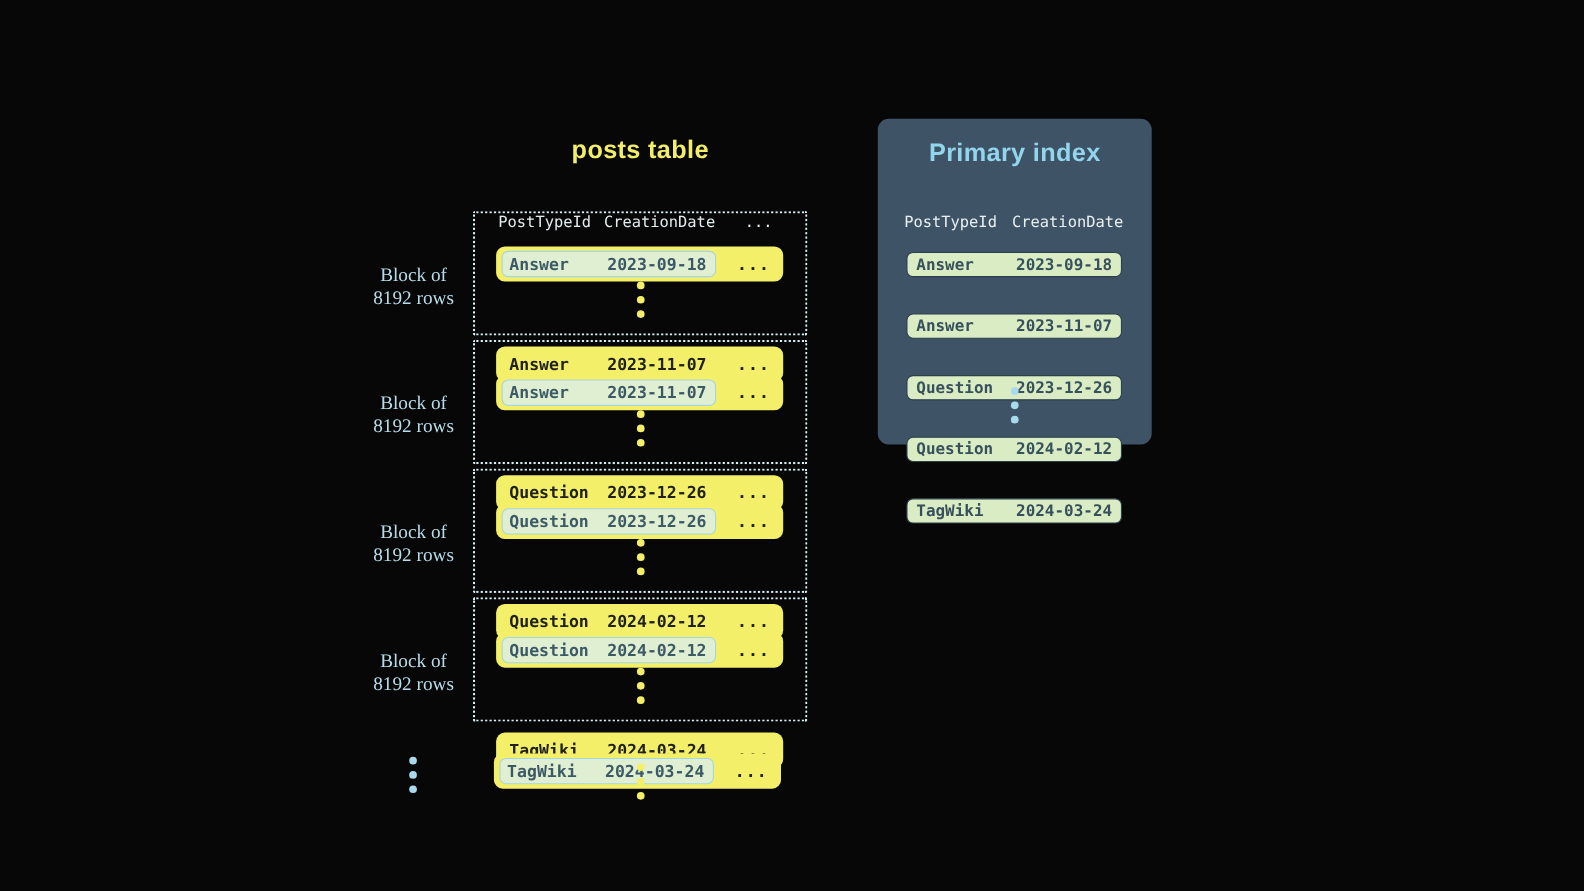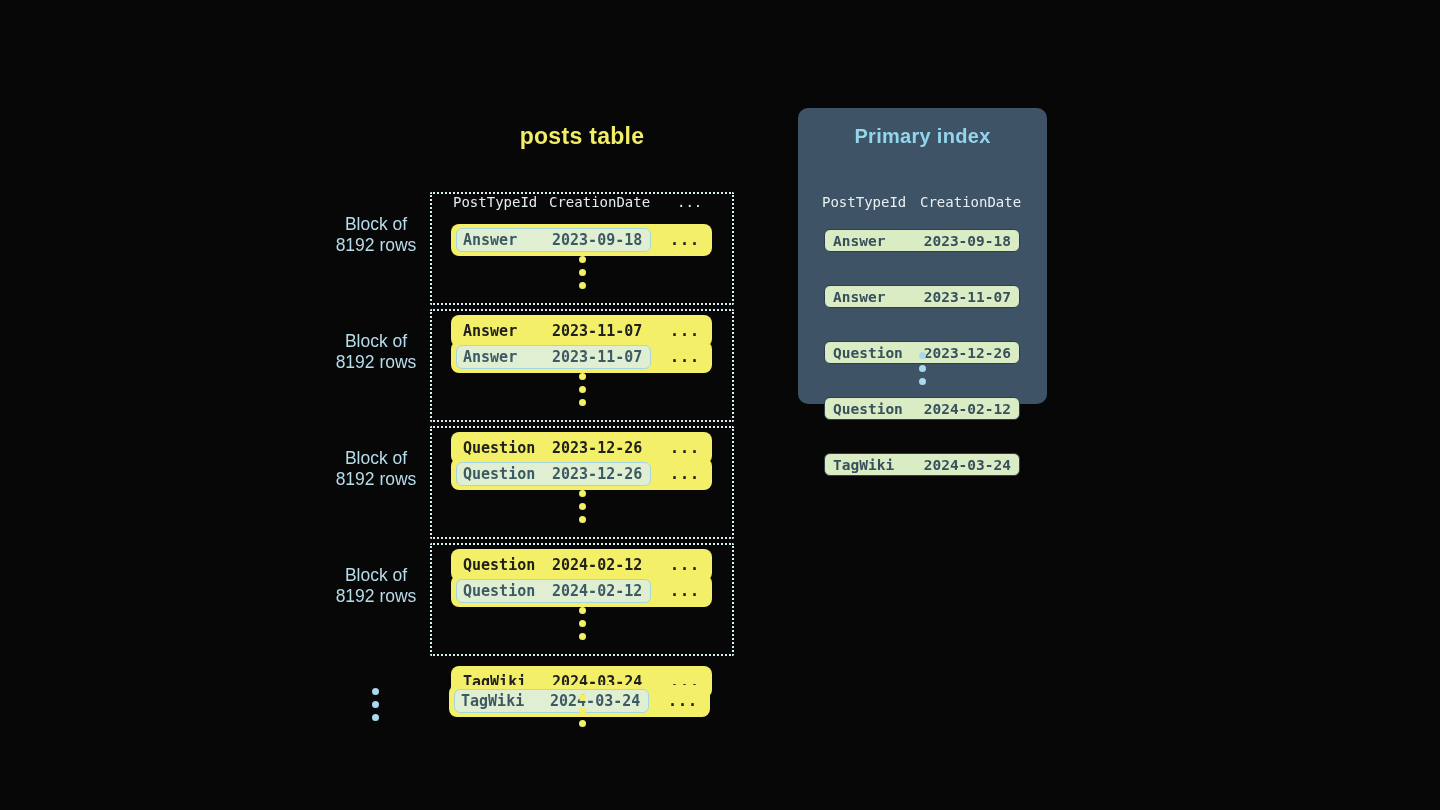--- a/index.html
+++ b/index.html
@@ -47,38 +47,38 @@
     margin-left:auto;margin-right:12px;font-size:15px;font-weight:bold;
     color:#20201d;letter-spacing:1px;
   }
   .vdots{display:flex;flex-direction:column;gap:6px;align-self:center;margin-left:-19px;}
   .vdots i{width:7px;height:7px;border-radius:50%;display:block;}
   .vdots.yellow i{background:#f3ef68;}
   .vdots.blue i{background:#a9d9ec;}
 
   .block-label{
     position:absolute;left:316px;width:120px;height:113px;
-    display:flex;flex-direction:column;align-items:center;
+    display:flex;flex-direction:column;justify-content:center;align-items:center;
     padding-top:22px;box-sizing:border-box;
-    color:#b7dcea;font-size:17.5px;line-height:21px;text-align:center;
+    color:#b7dcea;font-size:17.5px;line-height:21px;text-align:center;font-family:Liberation Serif, serif;
   }
   .overflow-row{position:absolute;left:449px;top:659px;}
   .bottom-dots-table{position:absolute;left:430px;top:694px;width:304px;display:flex;justify-content:center;}
   .bottom-dots-table .vdots{margin-left:0;}
   .left-dots{position:absolute;left:372px;top:688px;}
   .left-dots.vdots{margin-left:0;}
 
   
   .panel{
     position:absolute;left:798px;top:108px;width:249px;height:296px;
     background:#3e5365;border-radius:10px;
   }
   .panel-title{
     position:absolute;top:17px;left:0;width:100%;text-align:center;
-    font-size:20px;font-weight:600;color:#93d5ed;letter-spacing:.3px;
+    font-size:23px;font-weight:600;color:#93d5ed;letter-spacing:.3px;
   }
   .pi-header{position:absolute;top:60px;left:0;width:100%;font-size:14px;color:#e9f0f2;}
   .pi-header span{position:absolute;white-space:nowrap;}
   .pi-h1{left:24px;}
   .pi-h2{left:122px;}
   .pi-rows{
     position:absolute;top:95px;left:26px;display:flex;flex-direction:column;gap:7px;
   }
   .pi-row{
     width:196px;height:23px;box-sizing:border-box;background:#d9ecc4;

